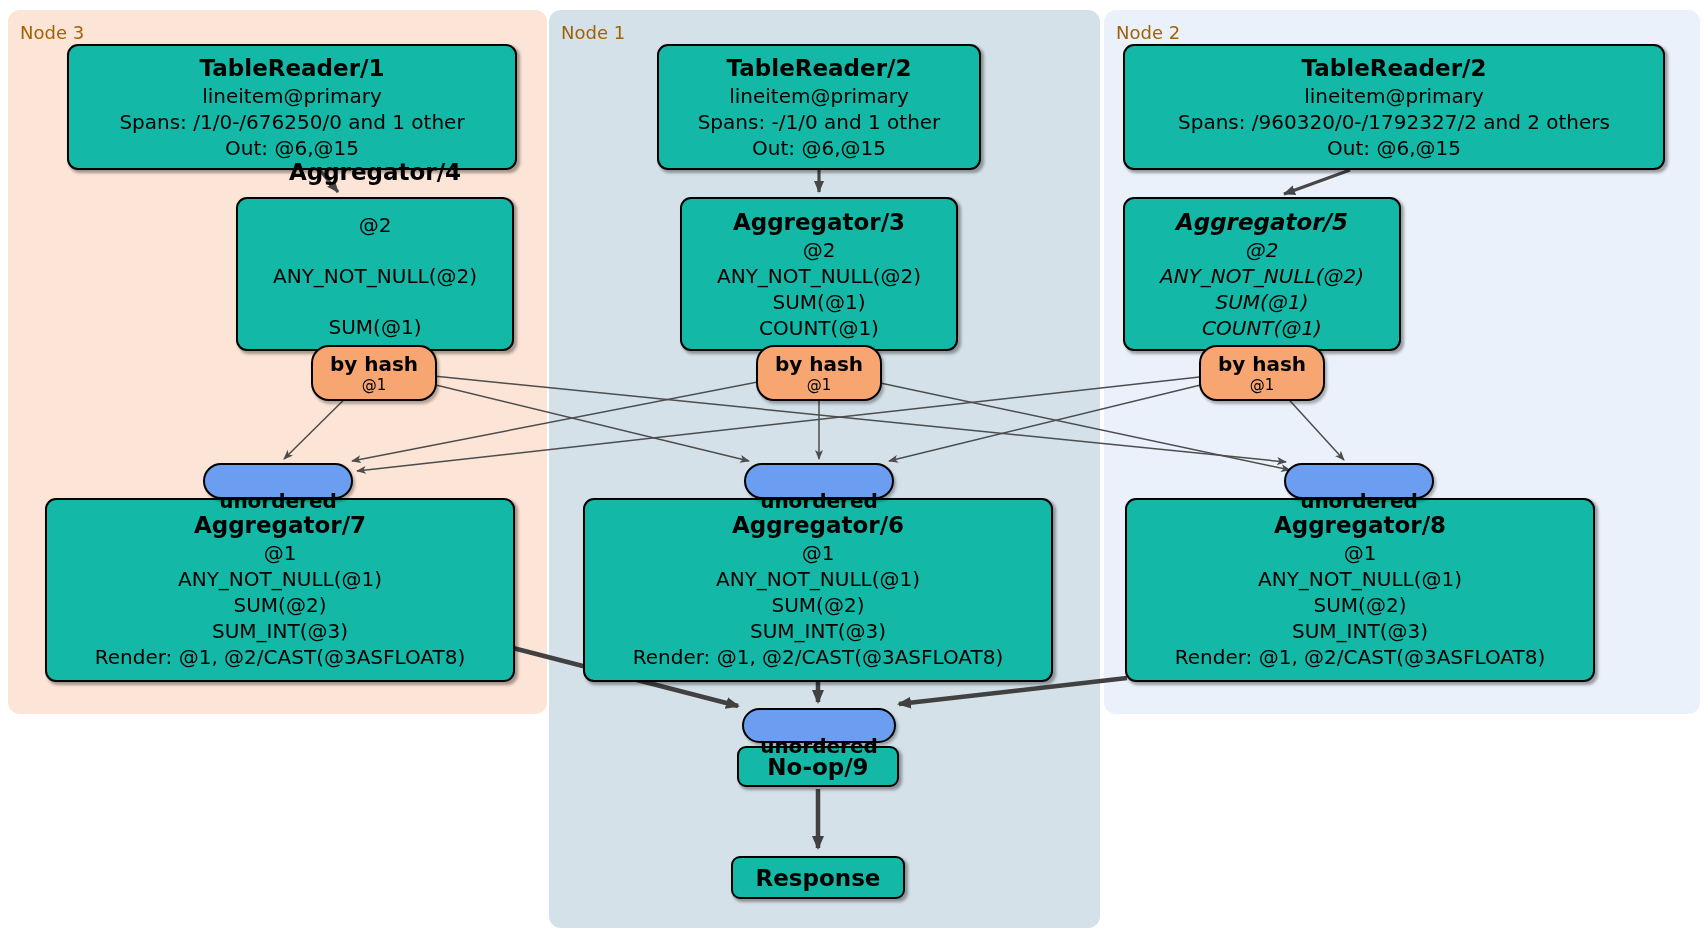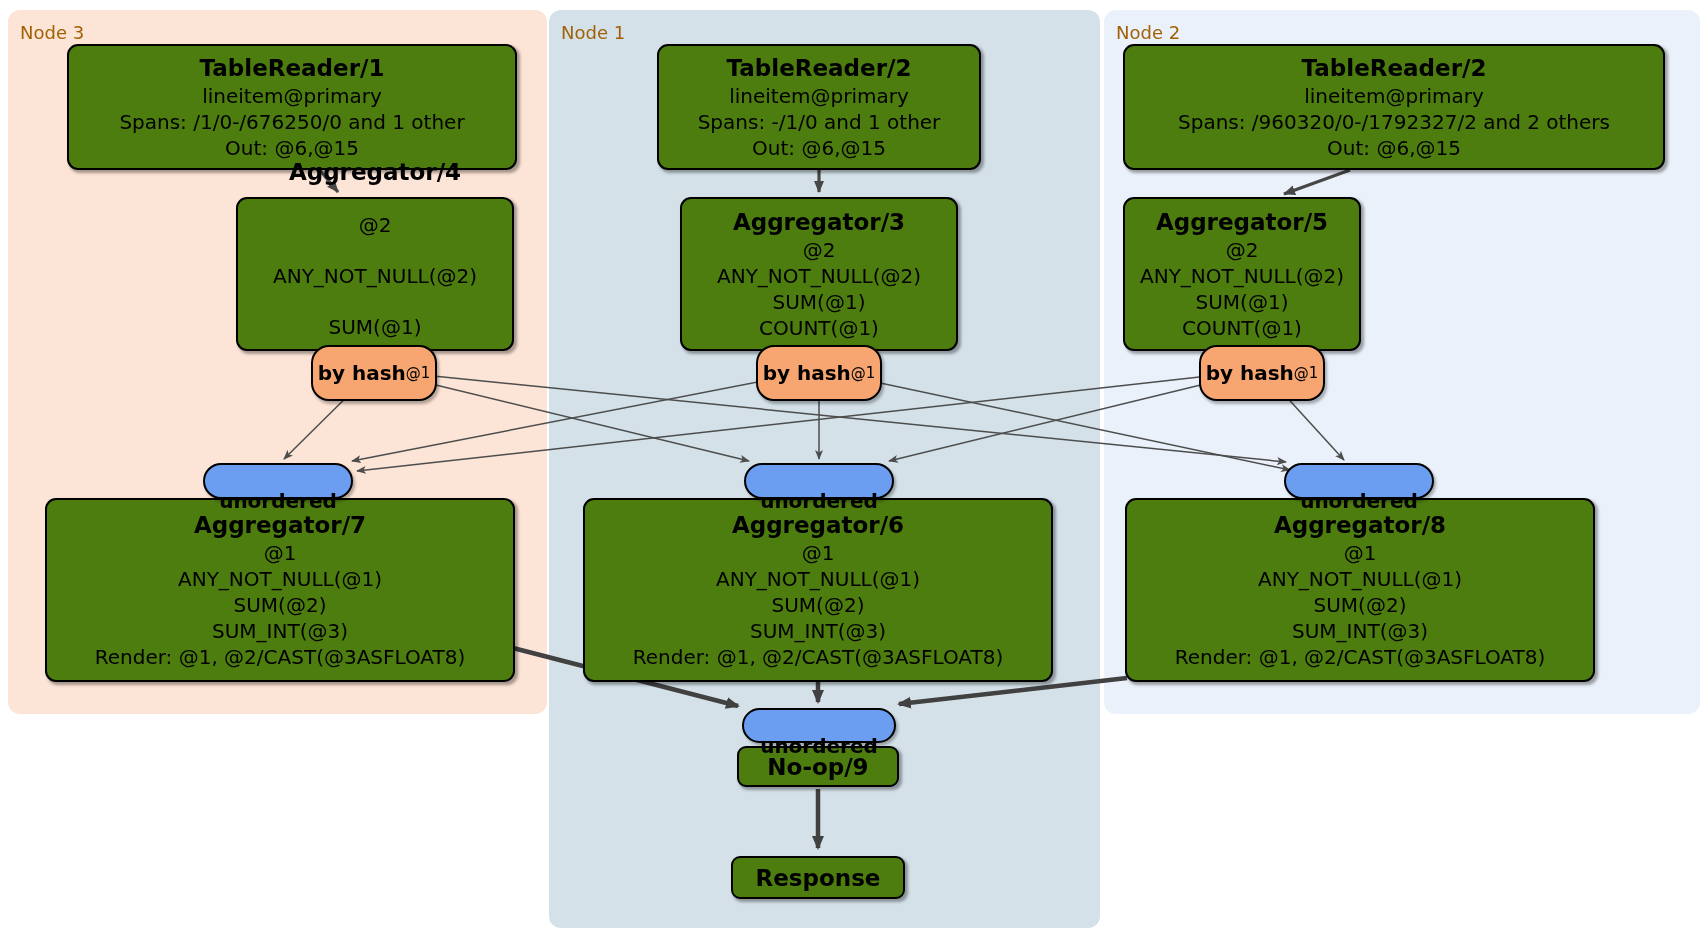--- a/index.html
+++ b/index.html
@@ -4,30 +4,30 @@
 <style>
   html,body{margin:0;padding:0;background:#ffffff;}
   #canvas{
     position:relative;width:1708px;height:940px;overflow:hidden;
     font-family:"DejaVu Sans","Liberation Sans",sans-serif;color:#000;
   }
   .region{position:absolute;border-radius:12px;}
   .region-label{position:absolute;top:12px;left:12px;font-size:18px;color:#a16207;}
   svg.edges{position:absolute;left:0;top:0;z-index:2;}
   .box{
-    position:absolute;z-index:3;background:#4d7c0f;border:2px solid #000;border-radius:11px;
+    position:absolute;z-index:3;background:#14b8a6;border:2px solid #000;border-radius:11px;
     box-shadow:2.5px 2.5px 3px rgba(0,0,0,0.35);
     display:flex;flex-direction:column;justify-content:center;align-items:center;
     text-align:center;box-sizing:border-box;padding:2px 2px;
   }
   .box .title{font-size:23px;font-weight:bold;line-height:30px;white-space:nowrap;}
   .box .line{font-size:20px;line-height:26px;white-space:nowrap;}
   .pill{
     position:absolute;z-index:4;border:2px solid #000;box-sizing:border-box;
-    display:flex;flex-direction:row;justify-content:center;align-items:center;
+    display:flex;flex-direction:column;justify-content:center;align-items:center;
     box-shadow:2px 2.5px 3px rgba(0,0,0,0.3);text-align:center;
   }
   .pill-router{background:#f7a671;border-radius:18px;}
   .pill-router .pl{font-size:20px;font-weight:bold;line-height:23px;}
   .pill-router .ps{font-size:15px;line-height:18px;}
   .pill-stream{background:#6b9df0;border-radius:18px;}
   .pill-stream .pl{font-size:20px;font-weight:bold;line-height:22px;margin-top:40px;}
 </style>
 </head>
 <body>
@@ -149,21 +149,21 @@
     <div class="line">Render: @1, @2/CAST(@3ASFLOAT8)</div>
   </div>
 
   <div class="box" style="left:1123px;top:44px;width:542px;height:126px;">
     <div class="title">TableReader/2</div>
     <div class="line">lineitem@primary</div>
     <div class="line">Spans: /960320/0-/1792327/2 and 2 others</div>
     <div class="line">Out: @6,@15</div>
   </div>
 
-  <div class="box" style="left:1123px;top:197px;width:238px;height:154px;">
+  <div class="box" style="left:1123px;top:197px;width:278px;height:154px;font-style:italic;">
     <div class="title">Aggregator/5</div>
     <div class="line">@2</div>
     <div class="line">ANY_NOT_NULL(@2)</div>
     <div class="line">SUM(@1)</div>
     <div class="line">COUNT(@1)</div>
   </div>
 
   <div class="pill pill-router" style="left:1199px;top:345px;width:126px;height:56px;">
     <div class="pl">by hash</div>
     <div class="ps">@1</div>

